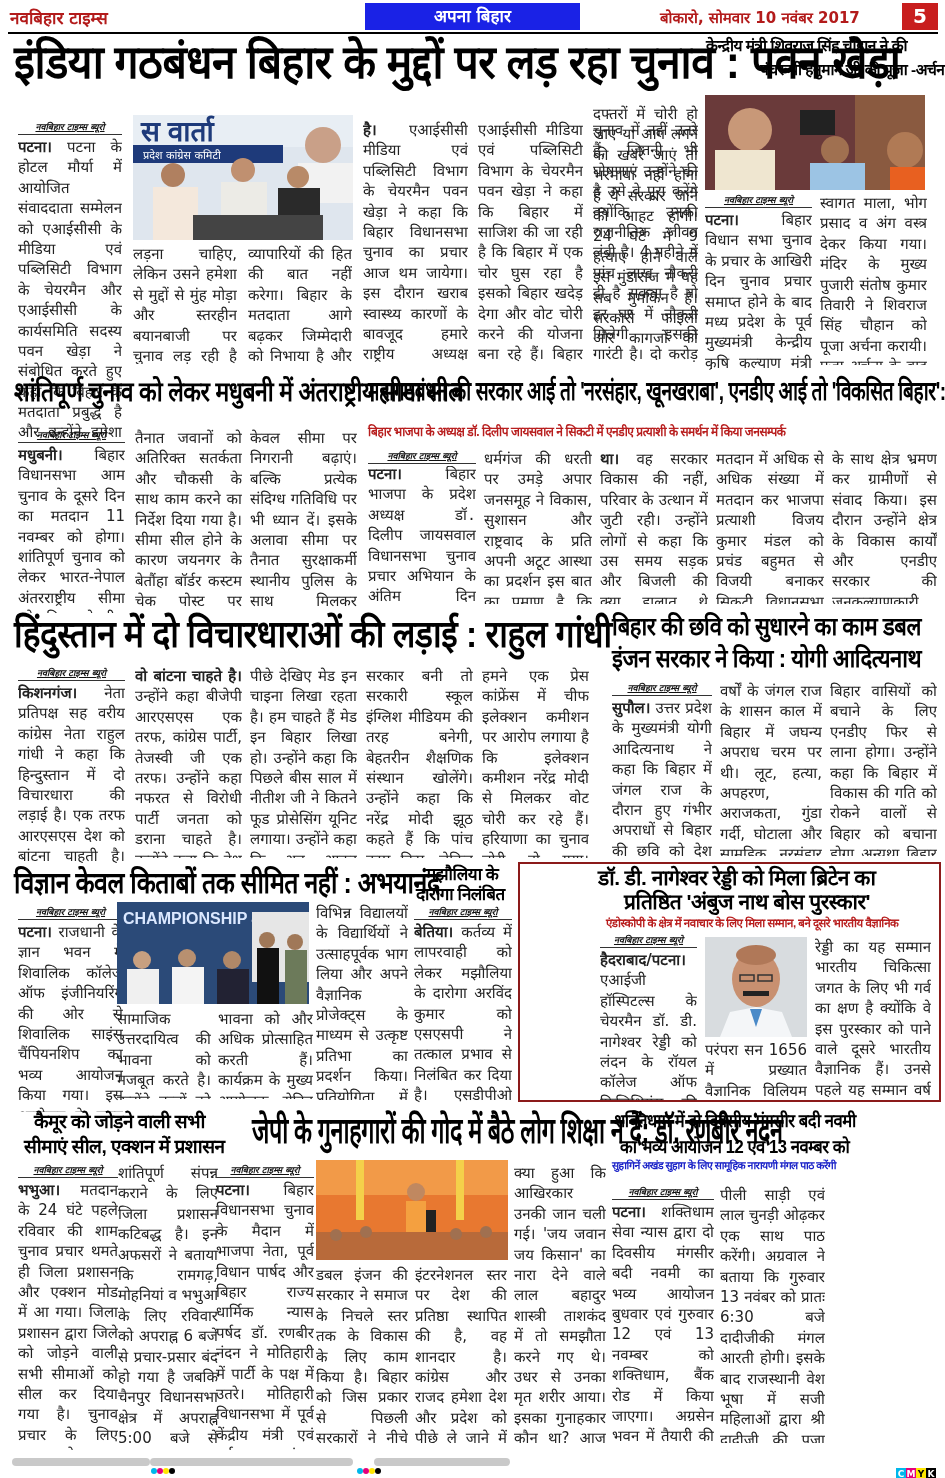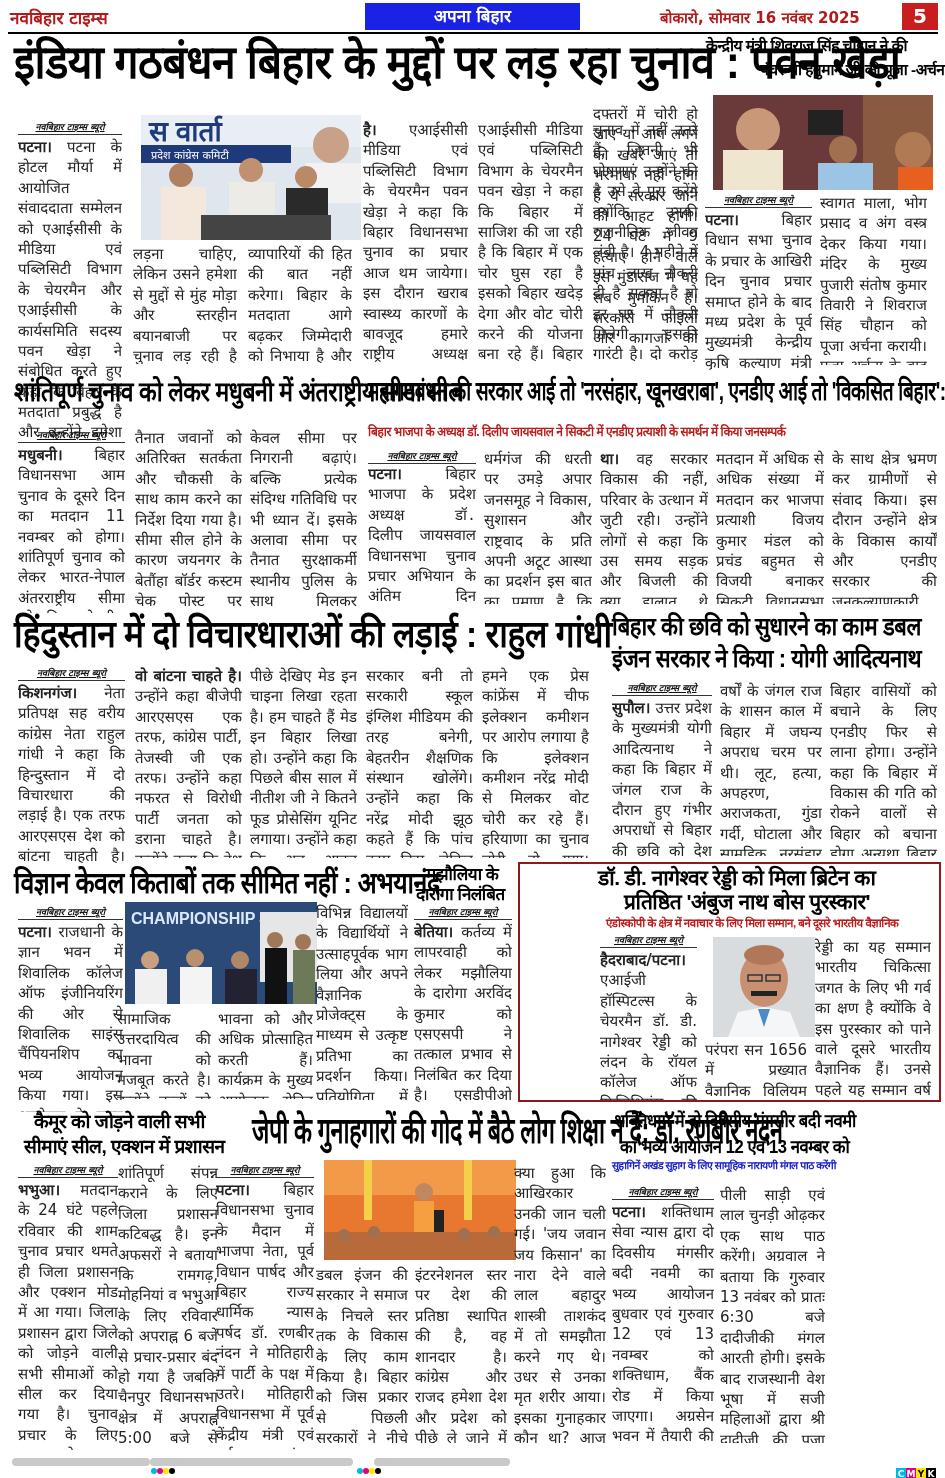--- a/index.html
+++ b/index.html
@@ -10,33 +10,33 @@
   .masthead-center { left: 365px; top: 3px; width: 215px; height: 27px; background: #1a22e6; color: #fff; font-size: 17px; text-align: center; line-height: 27px; font-weight: bold; }
   .masthead-right { left: 660px; top: 7px; font-size: 15px; font-weight: bold; color: #b31b1b; }
   .page-num { left: 902px; top: 3px; width: 36px; height: 27px; background: #c81e1e; color: #fff; font-weight: bold; font-size: 20px; text-align: center; line-height: 27px; }
   .rule { left: 8px; top: 32px; width: 930px; height: 2px; background: #000; }
   .hl { font-family: "Liberation Sans", sans-serif; font-weight: bold; letter-spacing: -0.5px; color: #000; line-height: 1.05; transform-origin: left top; white-space: nowrap; }
   .hl-red { color: #b81e1e; }
   .hl-blue { color: #1a22c8; }
   .byline { font-size: 9px; font-weight: bold; text-align: center; border-bottom: 1px solid #333; padding-bottom: 1px; margin-bottom: 2px; font-style: italic; text-decoration: underline; }
   .col { font-size: 15px; line-height: 1.36; text-align: justify; color: #222; overflow: hidden; font-family: "DejaVu Sans", sans-serif; }
   .col b { font-weight: bold; }
-  .photo { background: #0369a1; overflow: hidden; margin-left: 8px; }
+  .photo { background: #0369a1; overflow: hidden; }
   .photo svg { width: 100%; height: 100%; display: block; }
   .box { border: 2px solid #8b1a1a; }
   .footer-bar { height: 8px; border-radius: 4px; background: #c9c9c9; }
   .dot { width: 6px; height: 6px; border-radius: 50%; display: inline-block; }
   .cmyk span { display: inline-block; width: 10px; height: 13px; font-size: 9px; color: #fff; text-align: center; line-height: 13px; font-weight: bold; }
 </style>
 </head>
 <body>
 
 <div class="abs masthead-left">नवबिहार टाइम्स</div>
 <div class="abs masthead-center">अपना बिहार</div>
-<div class="abs masthead-right">बोकारो, सोमवार 16 नवंबर 2025</div>
+<div class="abs masthead-right">बोकारो, सोमवार 10 नवंबर 2017</div>
 <div class="abs page-num">5</div>
 <div class="abs rule"></div>
 
 <div class="abs hl" style="left:14px;top:38px;font-size:44px;transform:scale(0.97,1.05);">इंडिया गठबंधन बिहार के मुद्दों पर लड़ रहा चुनाव : पवन खेड़ा</div>
 
 <div class="abs" style="left:18px;top:120px;width:104px;">
   <div class="byline">नवबिहार टाइम्स ब्यूरो</div>
   <div class="col" style="height:300px;"><b>पटना।</b> पटना के होटल मौर्या में आयोजित संवाददाता सम्मेलन को एआईसीसी के मीडिया एवं पब्लिसिटी विभाग के चेयरमैन और एआईसीसी के कार्यसमिति सदस्य पवन खेड़ा ने संबोधित करते हुए कहा कि बिहार के मतदाता प्रबुद्ध है और उन्होंने हमेशा जनहित के मुद्दों पर मतदान किया है। कांग्रेस पार्टी और इंडिया महागठबंधन का चुनावी घोषणा पत्र राज्य के असल मुद्दों पर आधारित है जिसे सरकार बनते हम लागू कर देंगे जबकि एनडीए केवल जुमलेबाजी कर रही है और असल मुद्दों से चुनाव को डायवर्ट करने में लगी है। एआईसीसी के मीडिया एवं पब्लिसिटी विभाग के चेयरमैन पवन खेड़ा ने कहा कि एनडीए को राज्य के असली मुद्दों पर चुनाव</div>
 </div>
 <div class="abs photo" style="left:133px;top:115px;width:220px;height:125px;">

